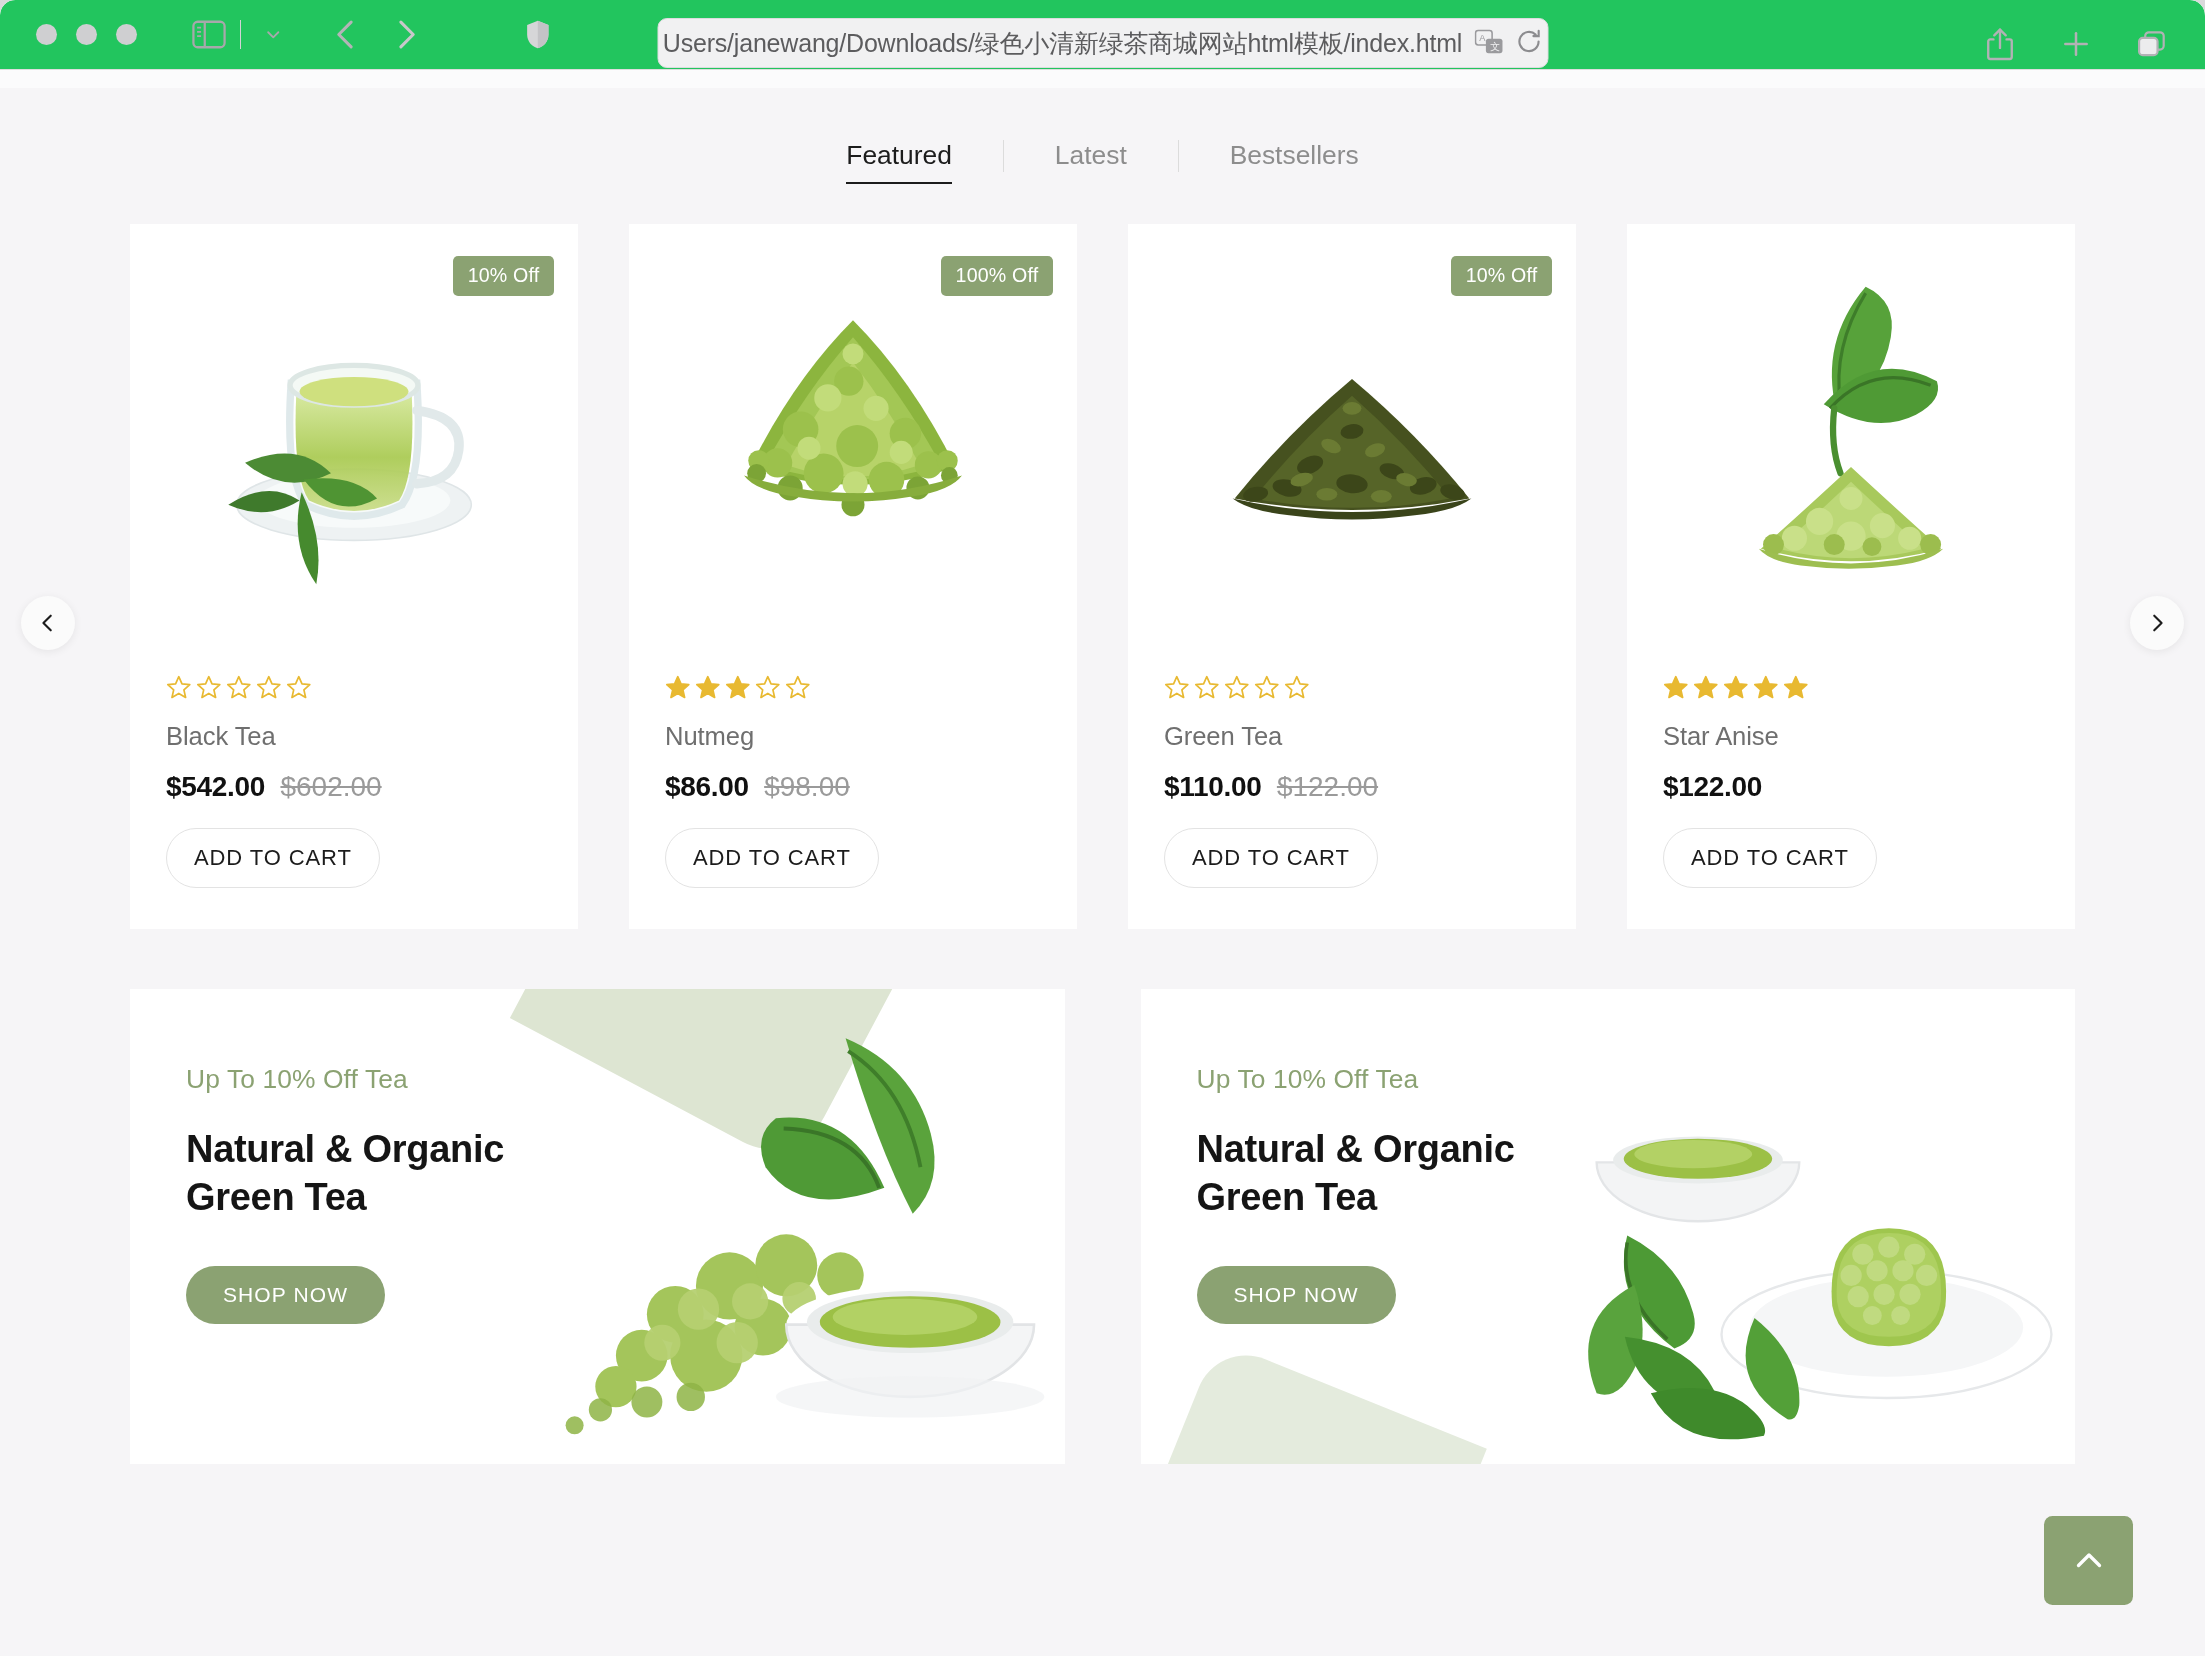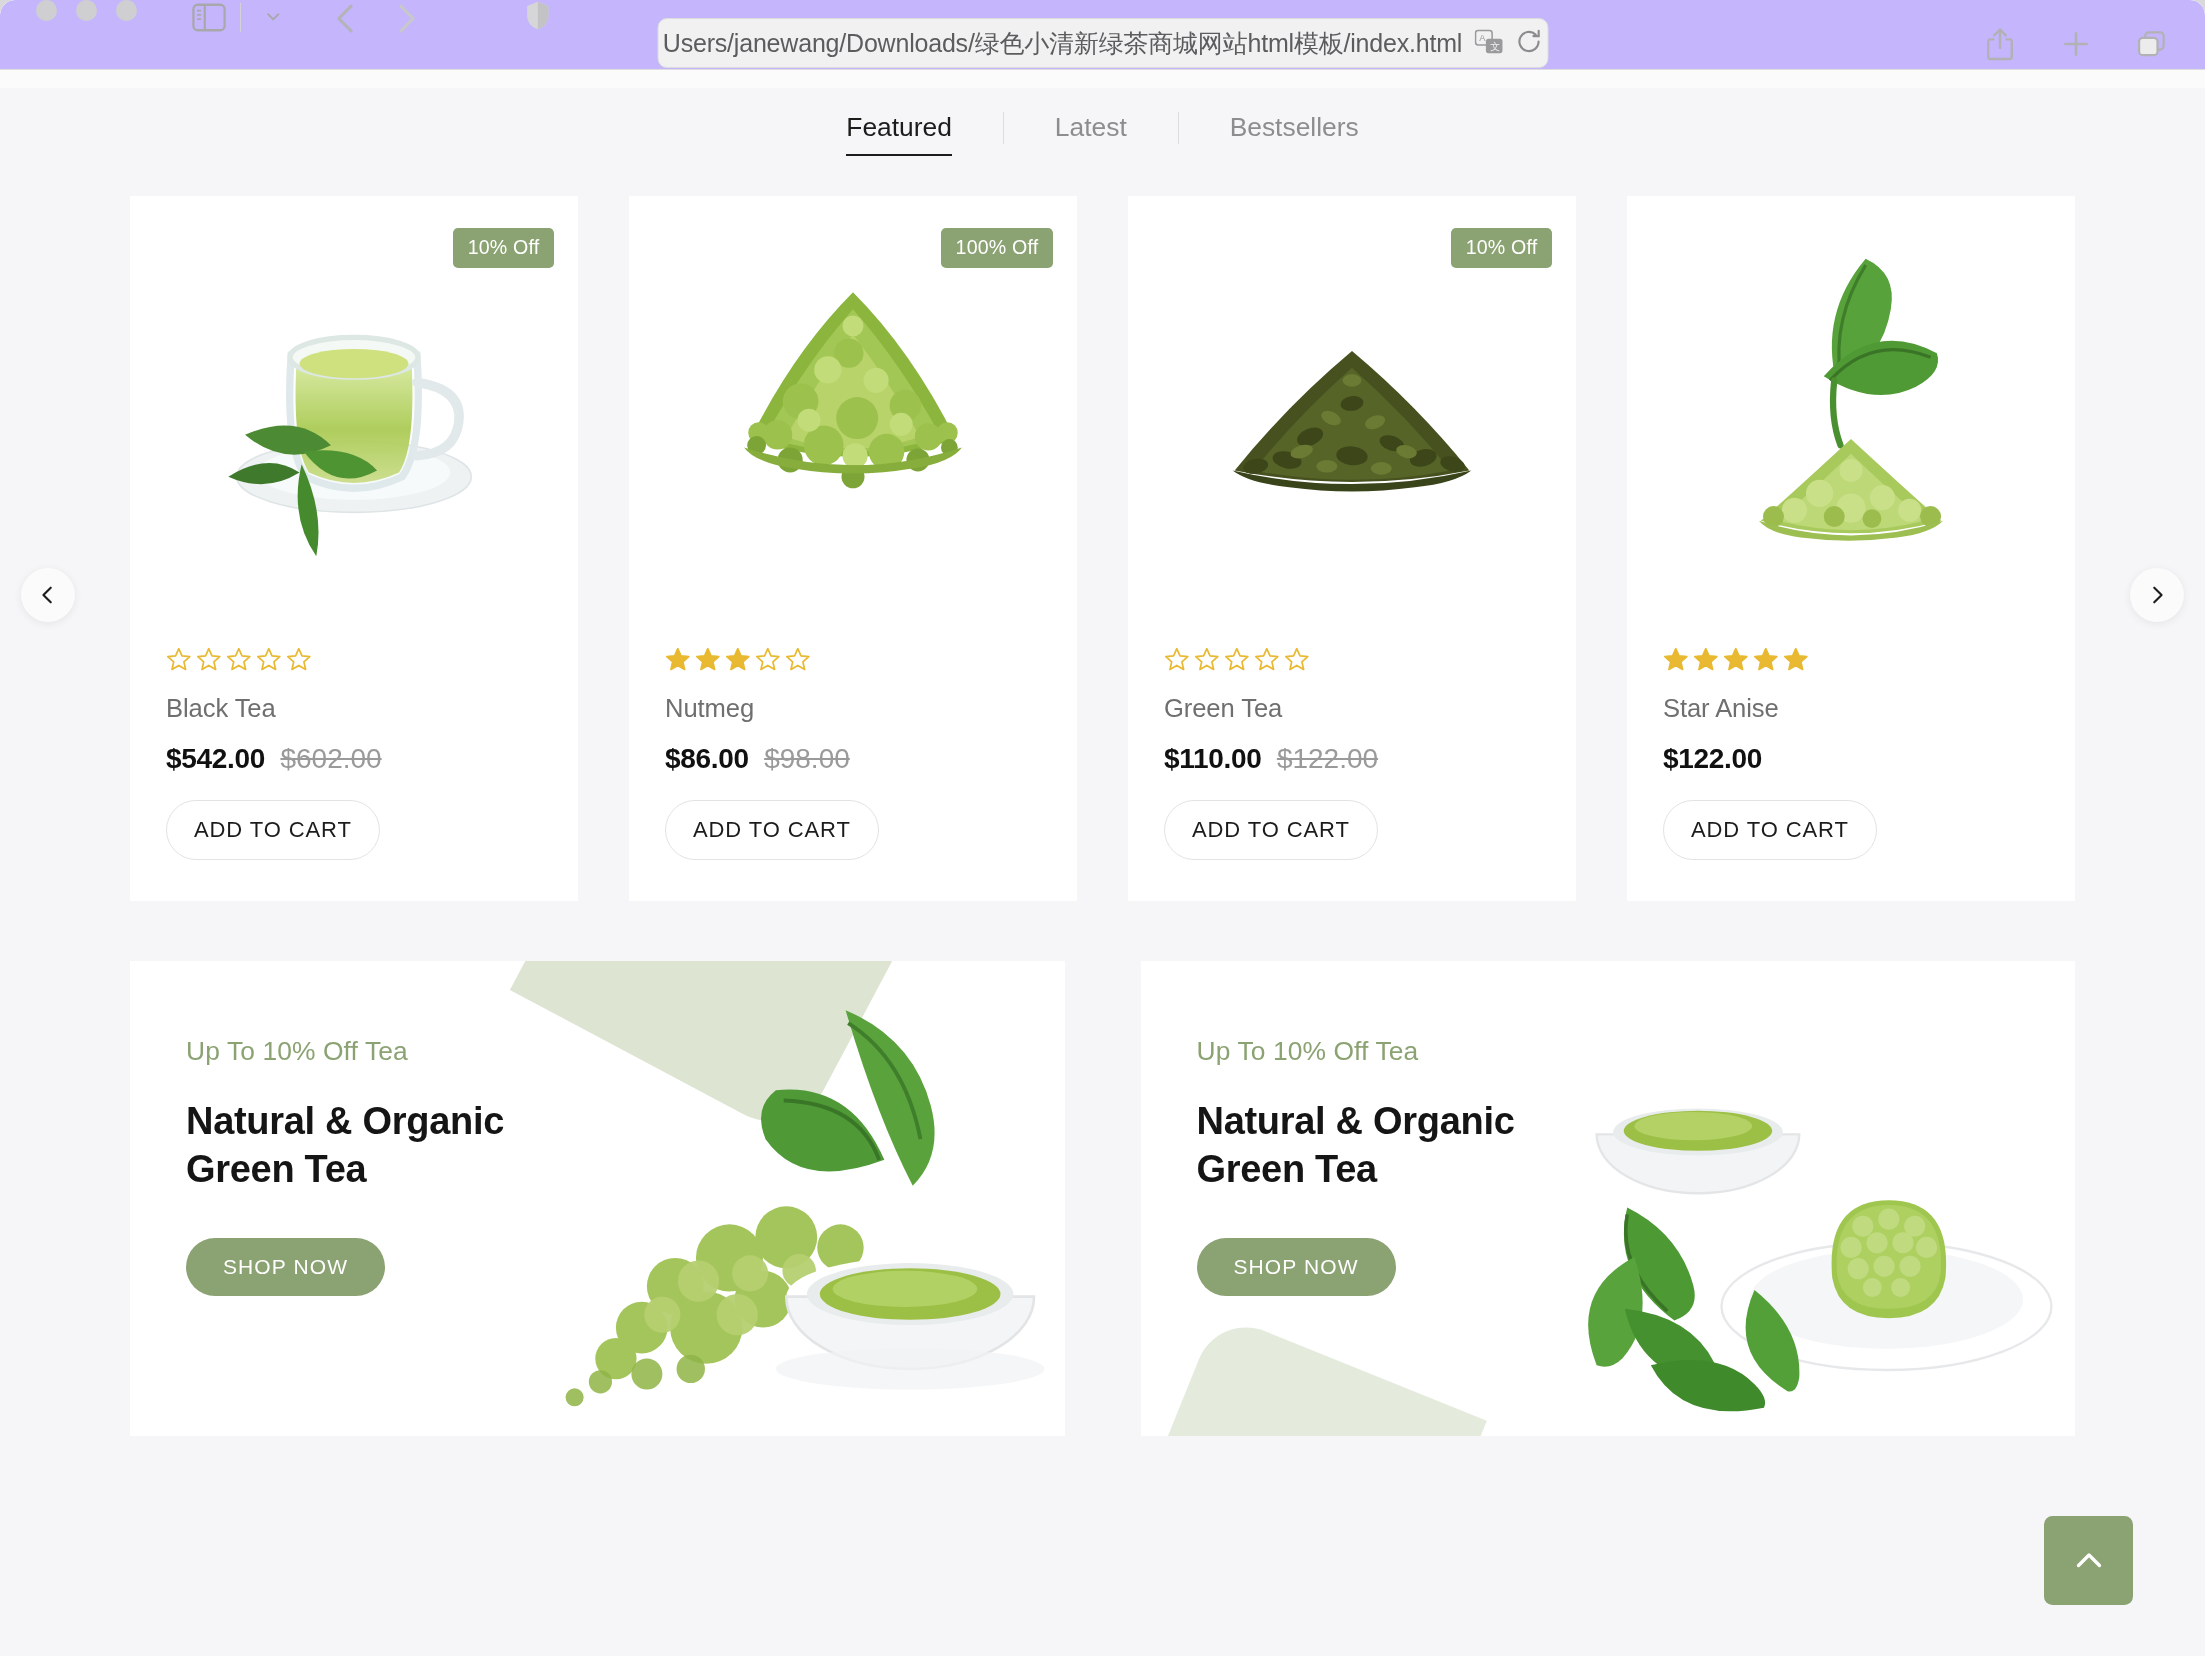--- a/index.html
+++ b/index.html
@@ -13,23 +13,23 @@
   
   .browser-window {
     position: absolute; inset: 0;
     background: #fbfbfc;
     border-radius: 15.3px 15.3px 0 0;
     overflow: hidden;
   }
   .toolbar {
     position: relative;
     height: 70px;
-    background: #c4b5fd;
+    background: #22c55e;
     border-bottom: 0.9px solid #dedede;
-    display: flex; align-items: flex-start;
+    display: flex; align-items: center;
     padding: 0 31px;
     border-radius: 15.3px 15.3px 0 0;
   }
   .traffic-lights { display: flex; gap: 19px; margin-left: 5.1px; }
   .tl { width: 21px; height: 21px; border-radius: 50%; background: #cfcfd1; }
 
   .sidebar-group { display: flex; align-items: center; margin-left: 55px; }
   .icon-btn {
     display: flex; align-items: center; justify-content: center;
     color: #a8a8ab;
@@ -84,21 +84,21 @@
     text-align: center;
     font-size: 39px;
     font-weight: bold;
     color: #1c1c1c;
     letter-spacing: -0.3px;
     padding-top: 53px;
   }
 
   .tabs {
     display: flex; align-items: center; justify-content: center;
-    margin-top: 20px;
+    margin-top: 48px;
     gap: 0;
   }
   .tab {
     font-size: 26.4px;
     color: #8d8d8d;
     padding: 0 51px;
     position: relative;
     cursor: pointer;
     line-height: 39px;
   }

